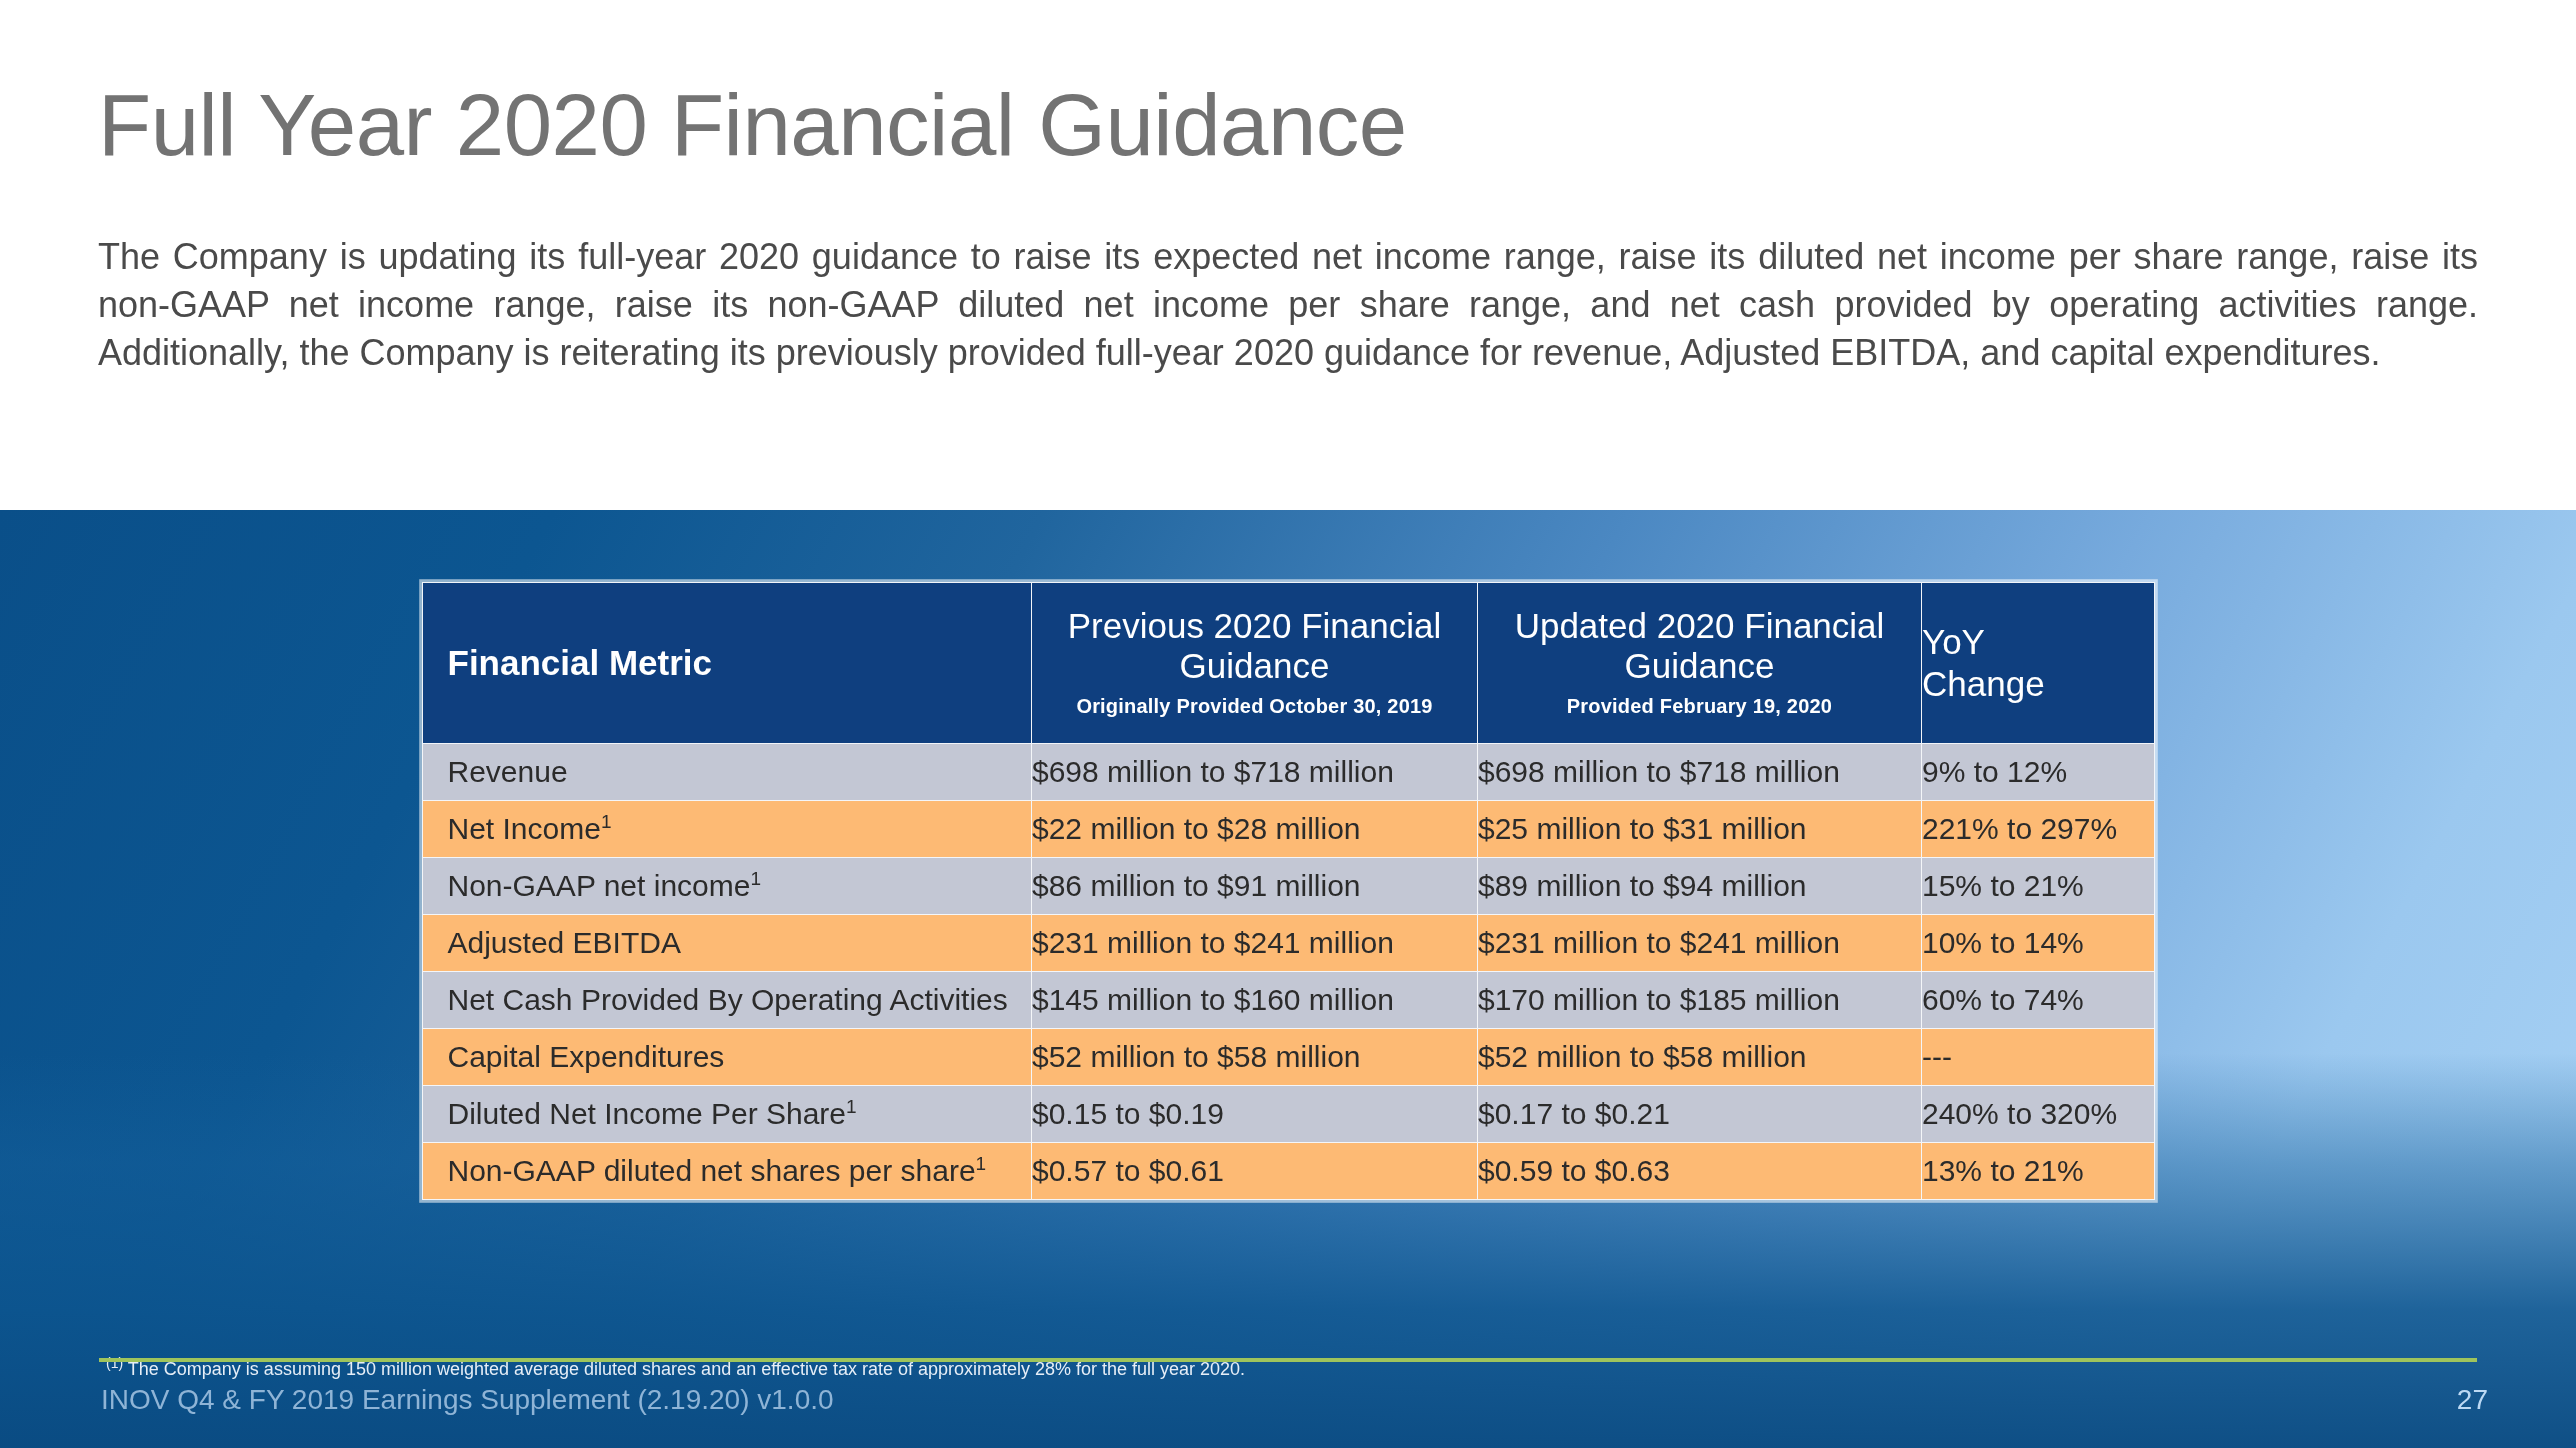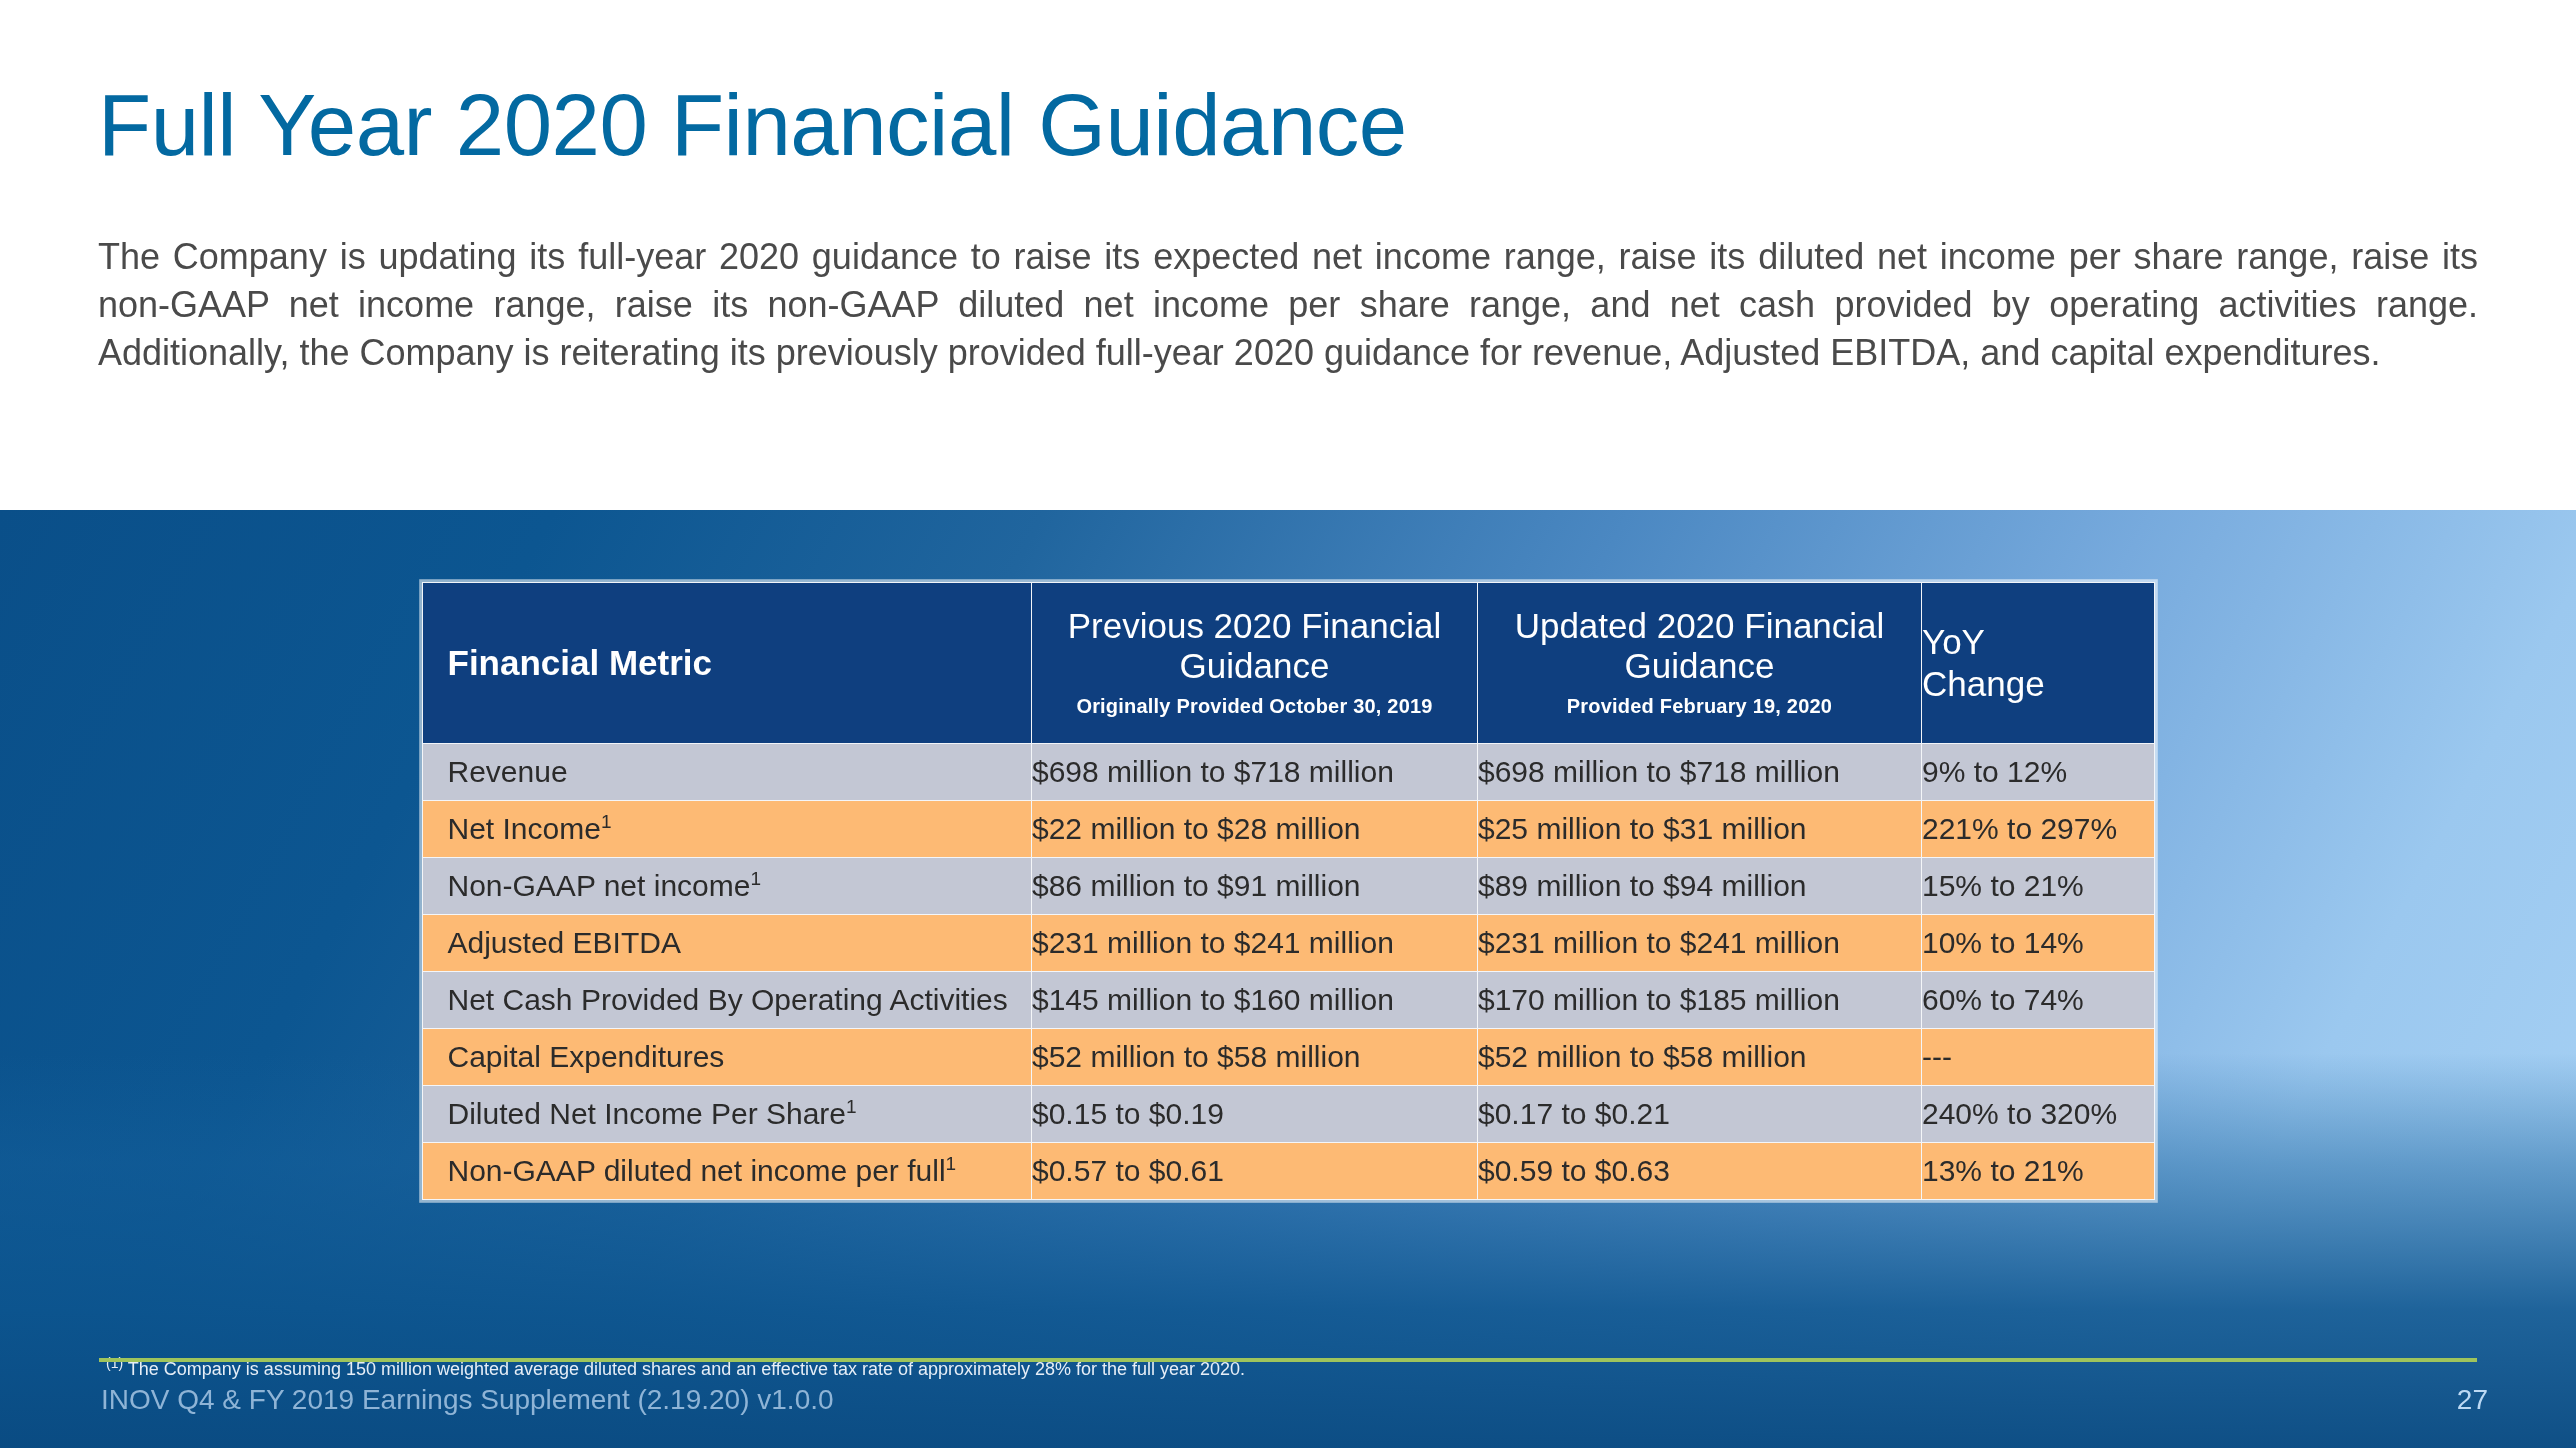--- a/index.html
+++ b/index.html
@@ -28,21 +28,21 @@
     width: 2576px;
     height: 510px;
     background: #ffffff;
   }
   .page-title {
     position: absolute;
     left: 98px;
     top: 81px;
     font-size: 87px;
     font-weight: 400;
-    color: #0369a1;
+    color: #737373;
     letter-spacing: -0.5px;
     white-space: nowrap;
     line-height: 1;
   }
   .intro-paragraph {
     position: absolute;
     left: 98px;
     top: 233px;
     width: 2380px;
     font-size: 36px;
@@ -280,21 +280,21 @@
         <td class="val-cell">$52 million to $58 million</td>
         <td class="val-cell">---</td>
       </tr>
       <tr class="shade-a">
         <td class="metric-cell"><span>Diluted Net Income Per Share</span><sup class="fn">1</sup></td>
         <td class="val-cell">$0.15  to $0.19</td>
         <td class="val-cell">$0.17  to $0.21</td>
         <td class="val-cell">240% to 320%</td>
       </tr>
       <tr class="shade-b">
-        <td class="metric-cell"><span>Non-GAAP diluted net income per full</span><sup class="fn">1</sup></td>
+        <td class="metric-cell"><span>Non-GAAP diluted net shares per share</span><sup class="fn">1</sup></td>
         <td class="val-cell">$0.57  to $0.61</td>
         <td class="val-cell">$0.59  to $0.63</td>
         <td class="val-cell">13% to 21%</td>
       </tr>
     </tbody>
   </table>
 
   <div class="footnote">
     <sup>(1)</sup><span>The Company is assuming 150 million weighted average diluted shares and an effective tax rate of approximately 28% for the full year 2020.</span>
   </div>

